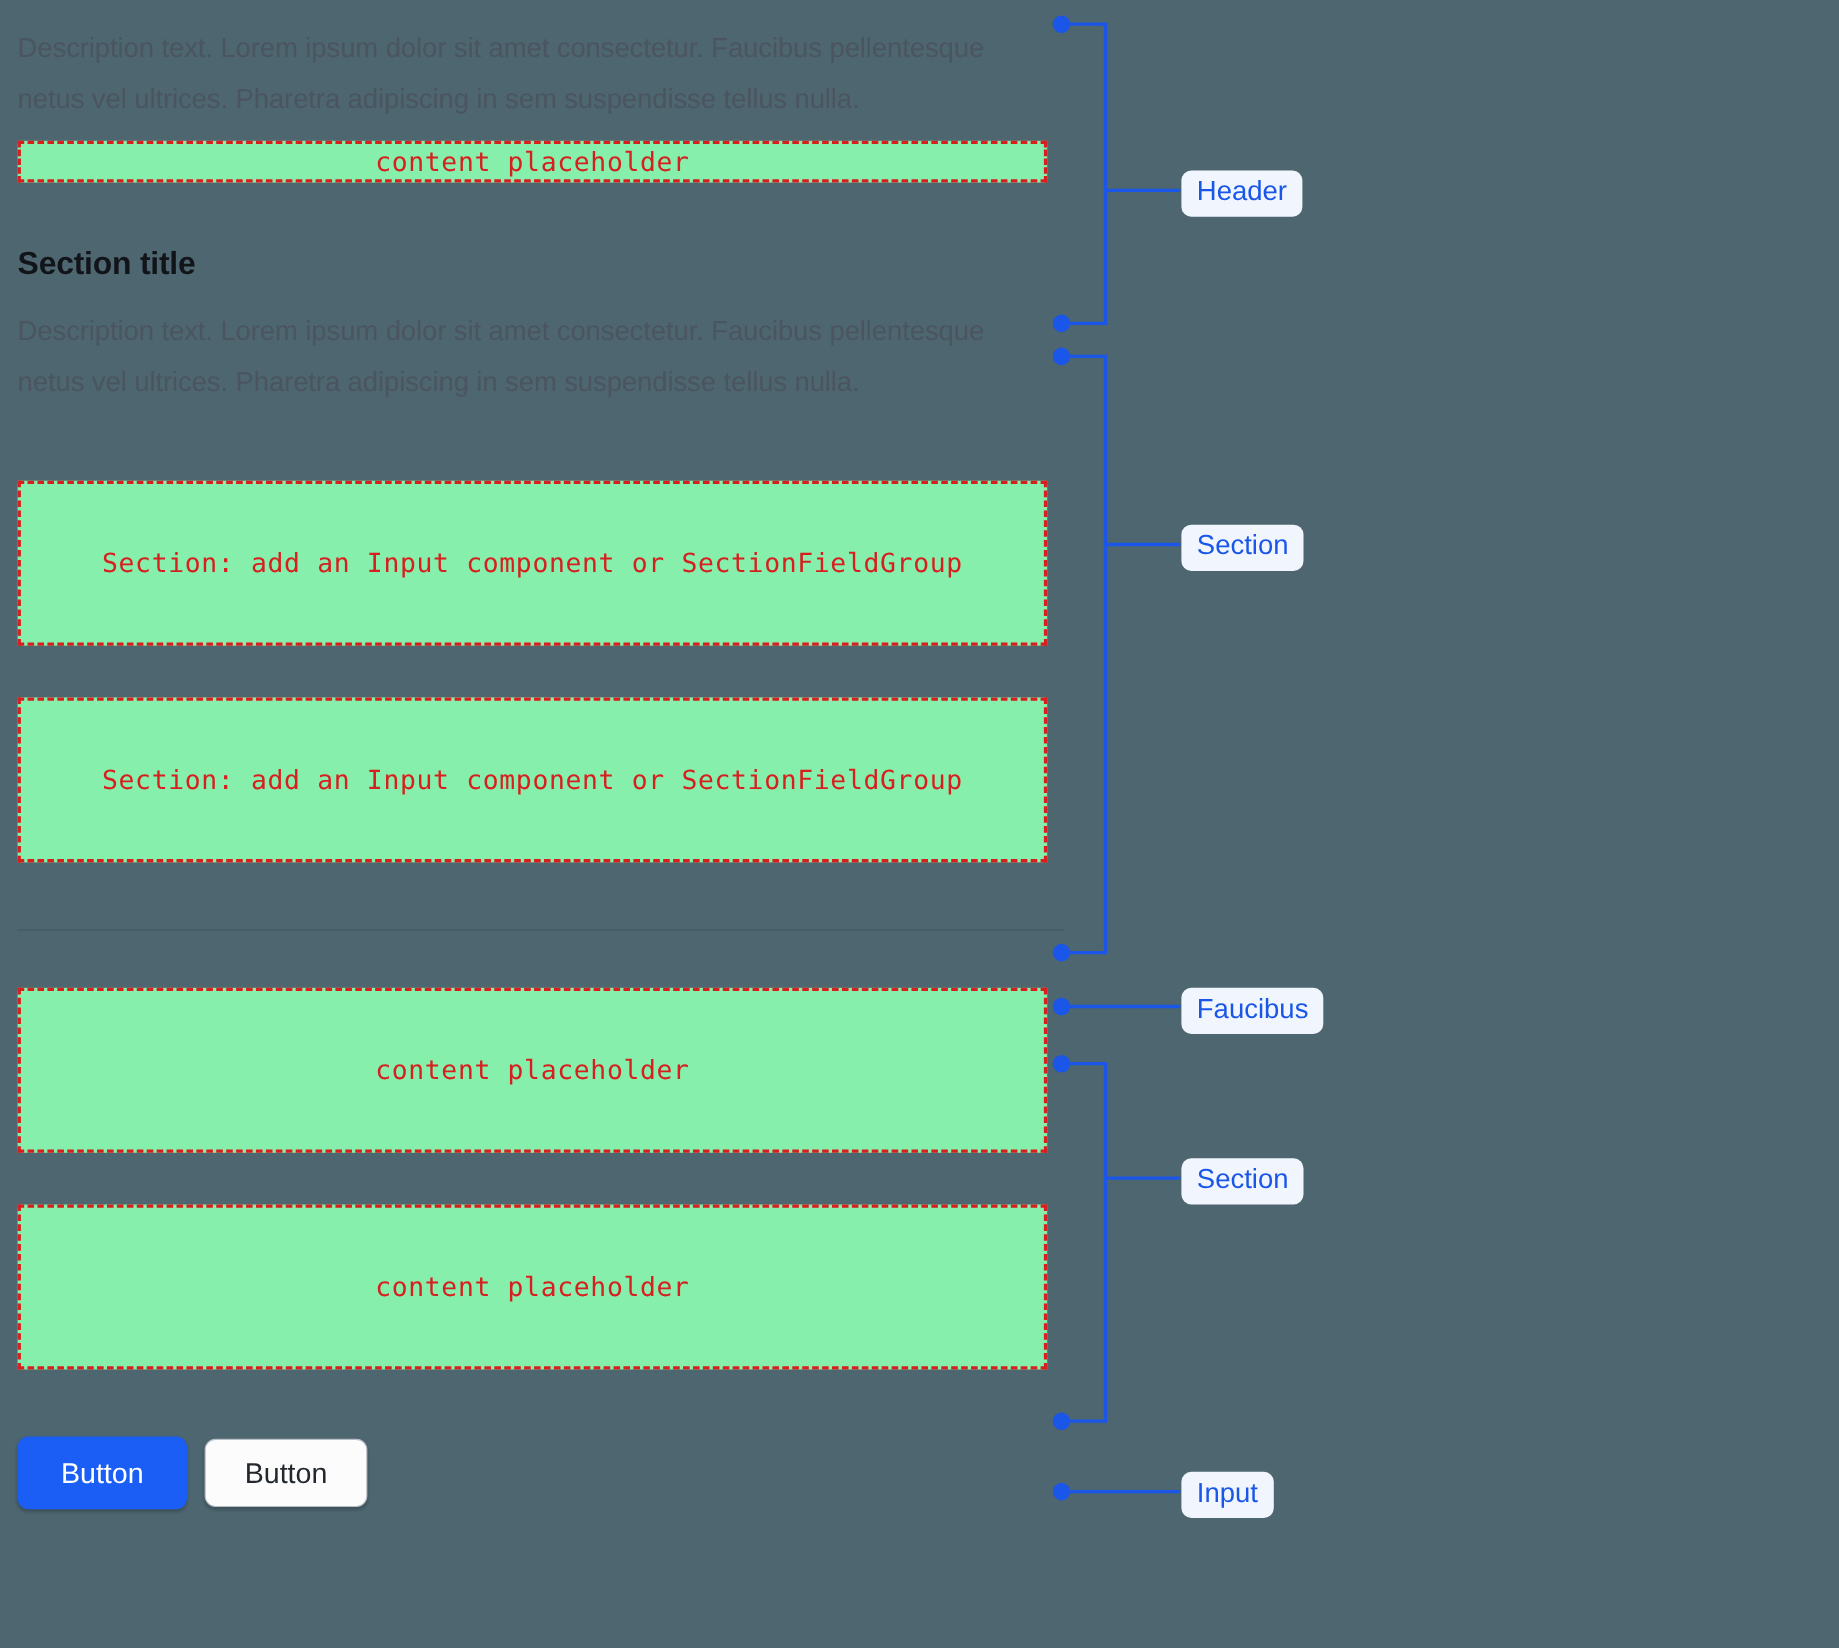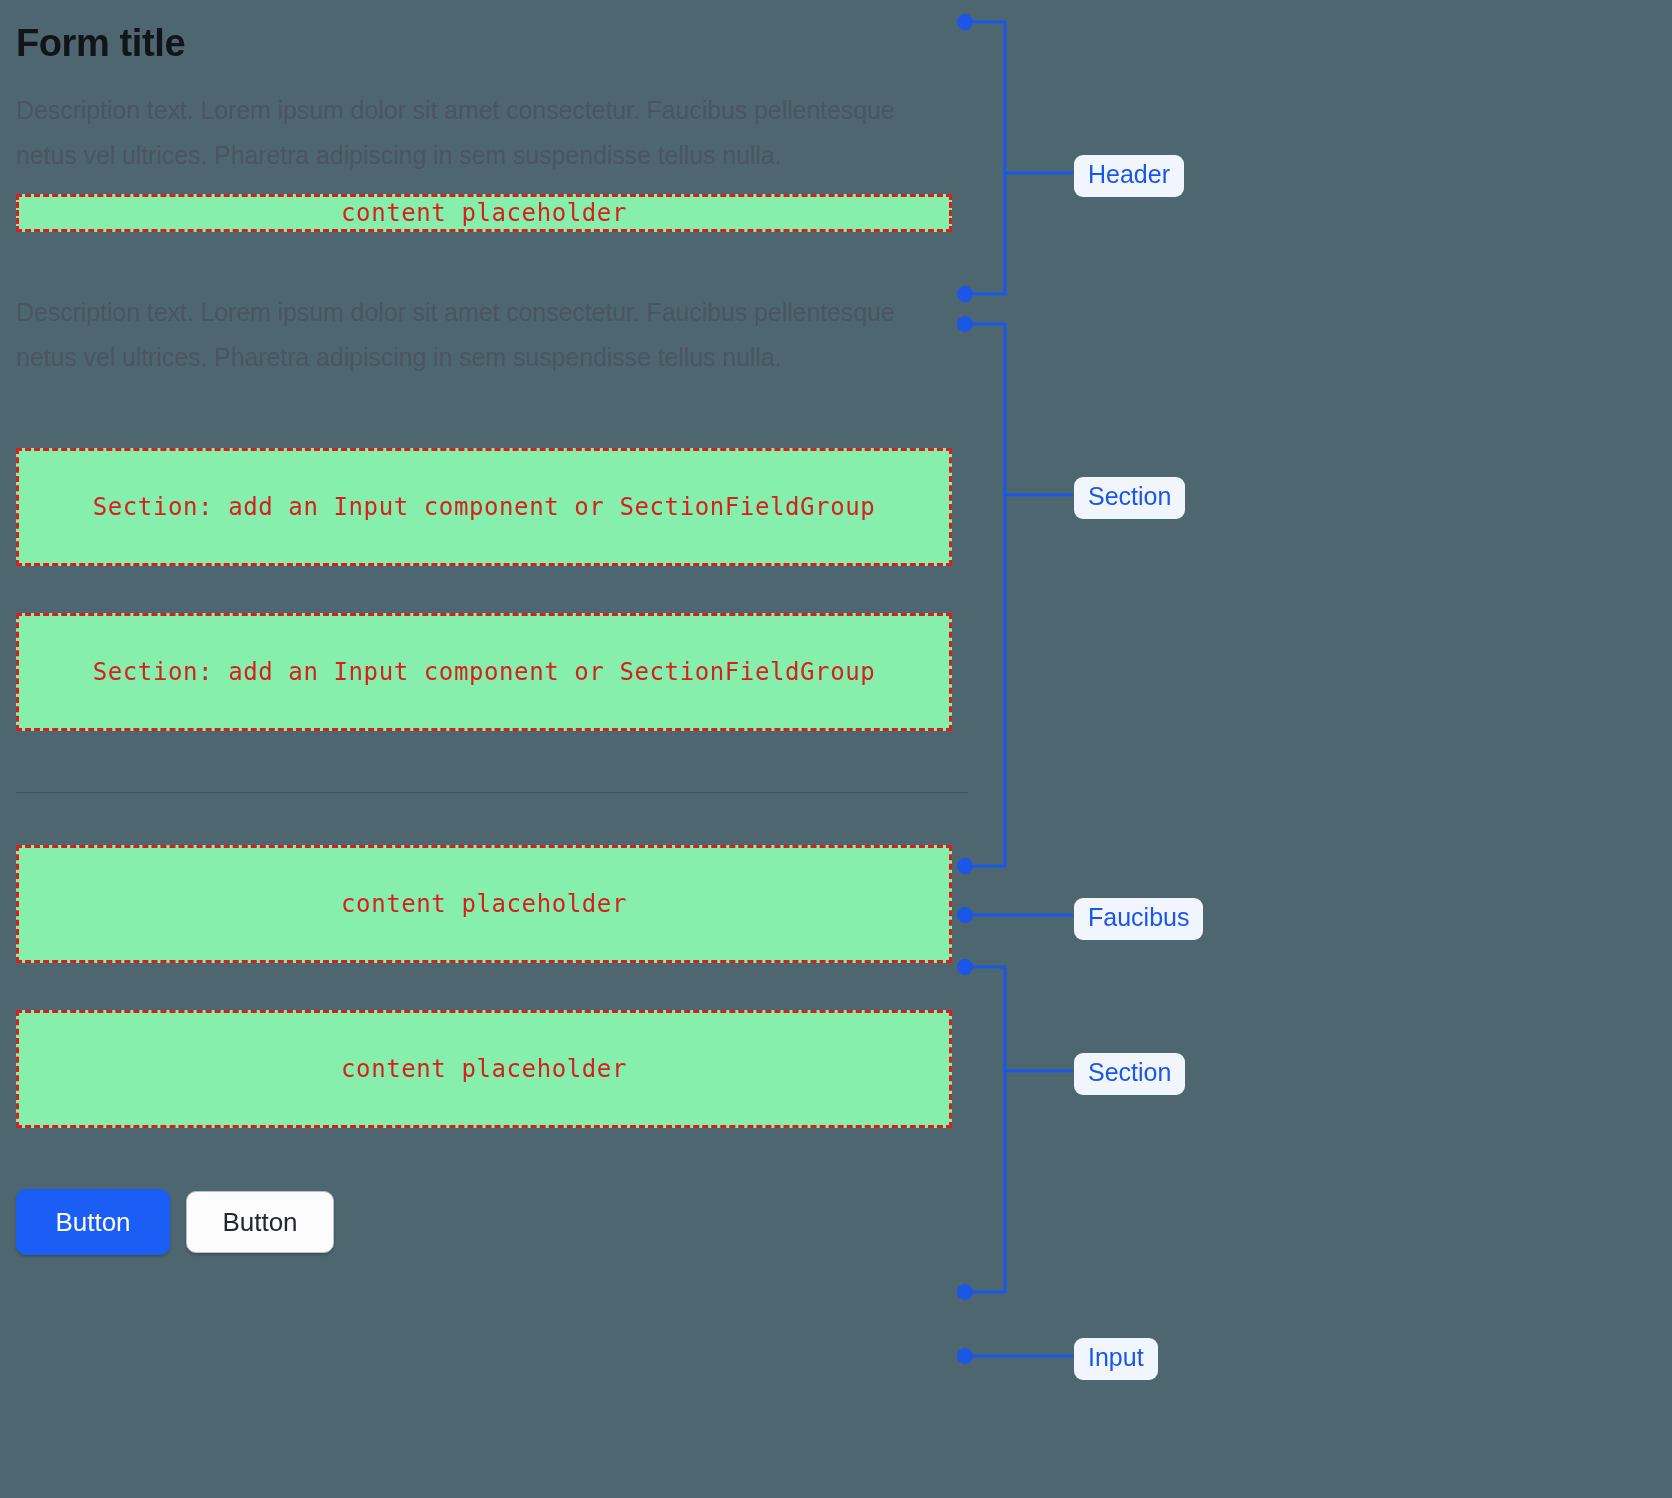--- a/index.html
+++ b/index.html
@@ -57,21 +57,21 @@
     font-family: "DejaVu Sans Mono", monospace;
     font-size: 24px;
     letter-spacing: 0.6px;
     display: flex;
     align-items: center;
     justify-content: center;
     width: 936px;
   }
 
   .ph-slim   { height: 38px; }
-  .ph-tall   { height: 118px; }
+  .ph-tall   { height: 150px; }
 
   
   .separator {
     width: 952px;
     height: 1px;
     background: #5d7179;
     border-top: 1px solid #3f525a;
   }
 
   
@@ -139,28 +139,28 @@
     line-height: 1.1;
     pointer-events: auto;
   }
 </style>
 </head>
 <body>
 
 <div id="form-column">
 
   <div>
-    <h1 class="form-title">Form title</h1>
 
     <p class="desc-text" style="margin-top:22px;">Description text. Lorem ipsum dolor sit amet consectetur. Faucibus pellentesque netus vel ultrices. Pharetra adipiscing in sem suspendisse tellus nulla.</p>
 
     <div class="placeholder ph-slim" style="margin-top:15px;">content placeholder</div>
   </div>
 
   <div style="margin-top:58px;">
+    <h2 class="section-title">Section title</h2>
 
     <p class="desc-text" style="margin-top:22px;">Description text. Lorem ipsum dolor sit amet consectetur. Faucibus pellentesque netus vel ultrices. Pharetra adipiscing in sem suspendisse tellus nulla.</p>
 
     <div class="placeholder ph-tall" style="margin-top:67px;">Section: add an Input component or SectionFieldGroup</div>
 
     <div class="placeholder ph-tall" style="margin-top:47px;">Section: add an Input component or SectionFieldGroup</div>
   </div>
 
   <div class="separator" style="margin-top:61px;"></div>
 

